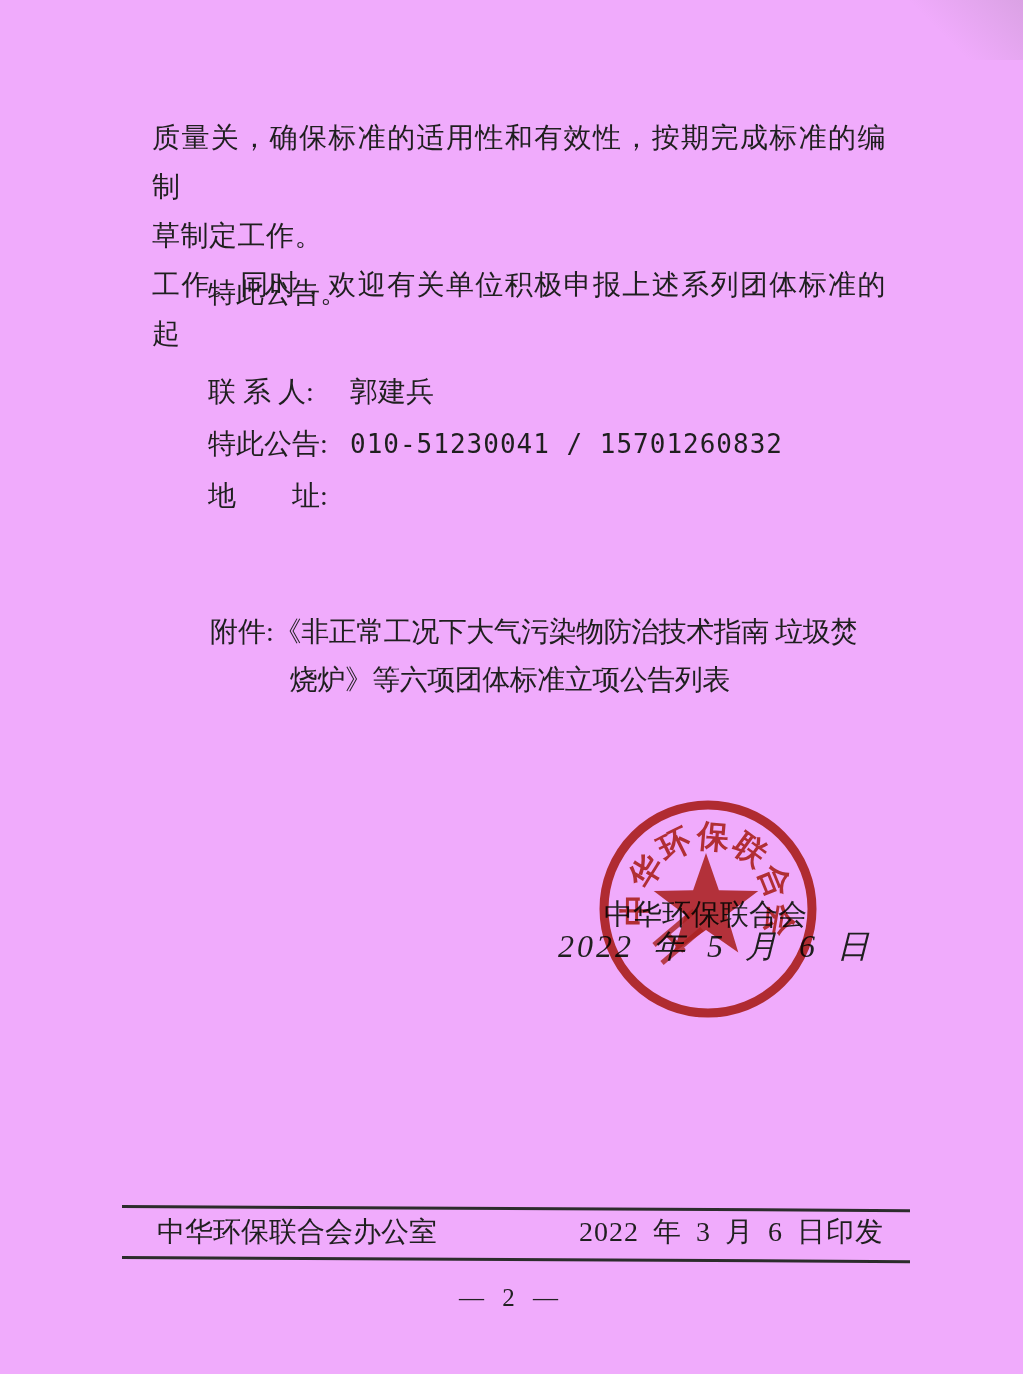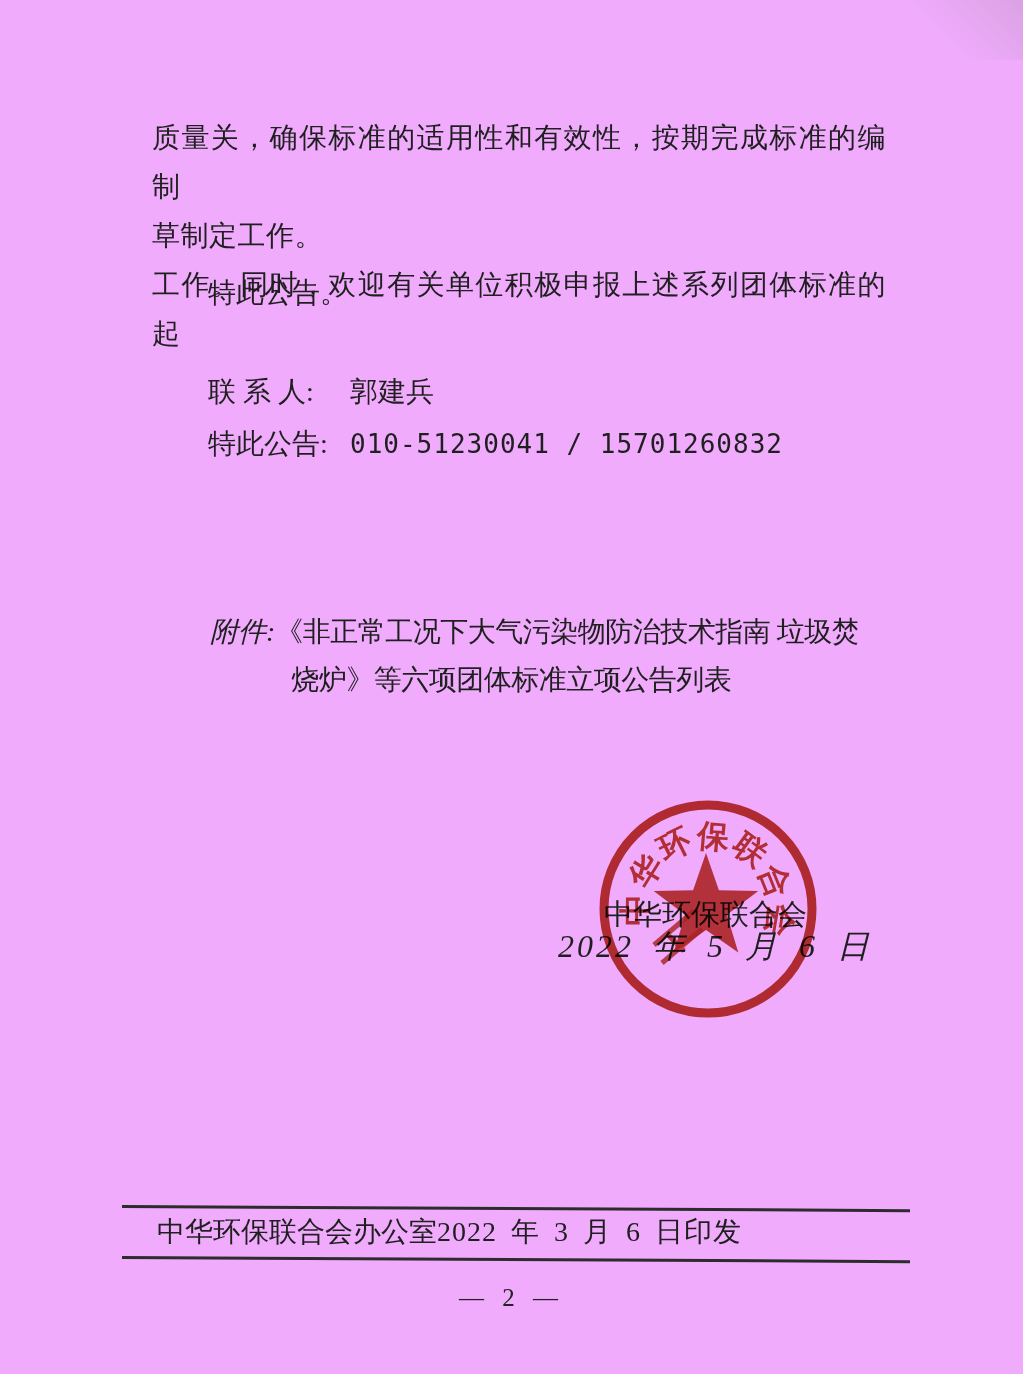--- a/index.html
+++ b/index.html
@@ -71,21 +71,21 @@
   .attachment {
     position: absolute;
     left: 210px;
     top: 608px;
     width: 690px;
     font-size: 28px;
     line-height: 48px;
     display: flex;
     align-items: flex-start;
   }
-  .attachment-label { flex: 0 0 auto; white-space: nowrap; font-style: italic; }
+  .attachment-label { flex: 0 0 auto; white-space: nowrap; }
   .attachment-body { width: 616px; letter-spacing: -0.5px; }
   .attachment-line2 { padding-left: 16px; }
   .signature {
     position: absolute;
     left: 558px;
     top: 898px;
     width: 295px;
     text-align: center;
     z-index: 1;
   }
@@ -125,20 +125,21 @@
   .footer-rule.top { top: 1205px; }
   .footer-rule.bottom { top: 1256px; }
   .footer-bar {
     position: absolute;
     left: 122px;
     top: 1211px;
     width: 788px;
     height: 42px;
     display: flex;
     align-items: center;
+    justify-content: space-between;
     font-size: 28px;
   }
   .footer-left { padding-left: 35px; white-space: nowrap; }
   .footer-right { padding-right: 26px; white-space: nowrap; letter-spacing: 1px; word-spacing: 6px; }
   .page-number {
     position: absolute;
     left: 0;
     top: 1284px;
     width: 1023px;
     text-align: center;
@@ -164,20 +165,21 @@
   <div class="contact-block">
     <div class="contact-row">
       <span class="contact-label">联 系 人:</span>
       <span class="contact-value">郭建兵</span>
     </div>
     <div class="contact-row">
       <span class="contact-label">特此公告:</span>
       <span class="contact-value mono">010-51230041 / 15701260832</span>
     </div>
     <div class="contact-row">
+      <span class="contact-label">地　　址:</span>
     </div>
   </div>
 
   <div class="attachment">
     <span class="attachment-label">附件:</span>
     <span class="attachment-body">
       <span class="attachment-line1">《非正常工况下大气污染物防治技术指南 垃圾焚</span>
       <div class="attachment-line2">烧炉》等六项团体标准立项公告列表</div>
     </span>
   </div>

